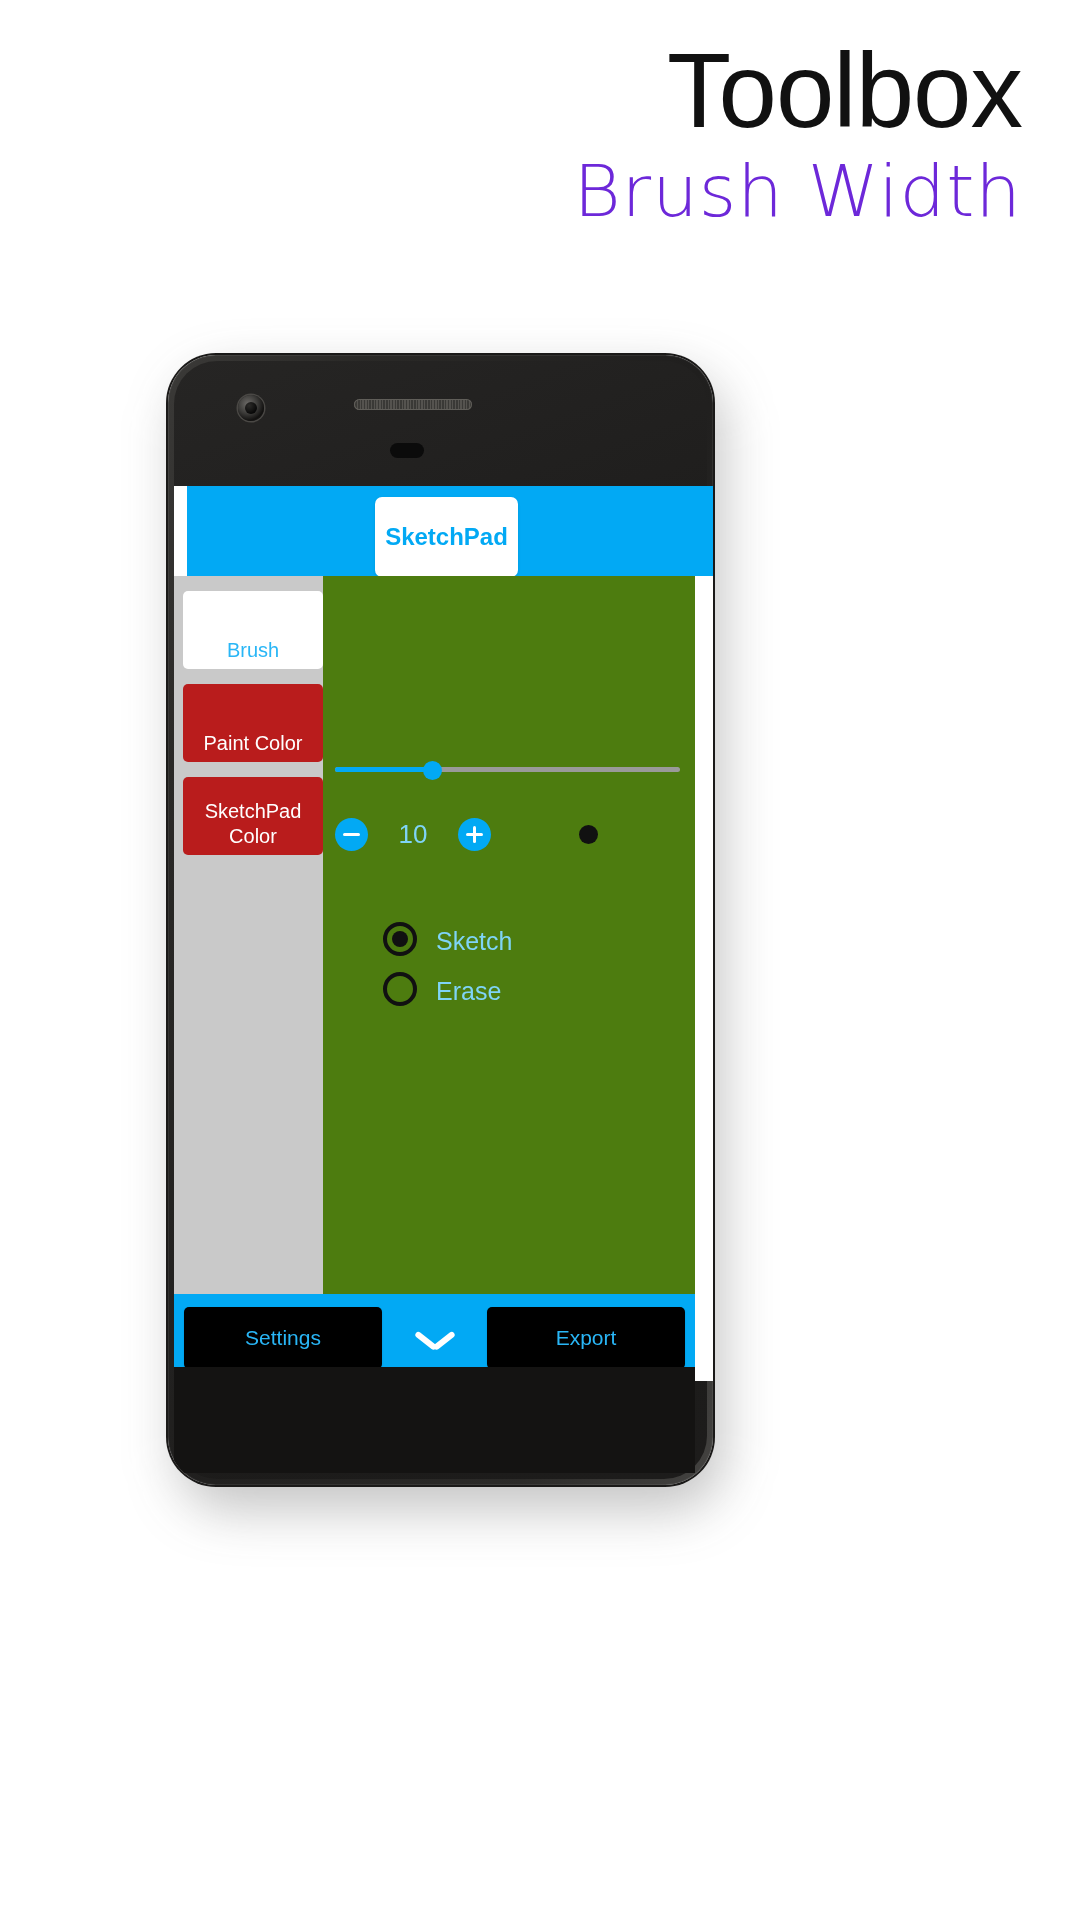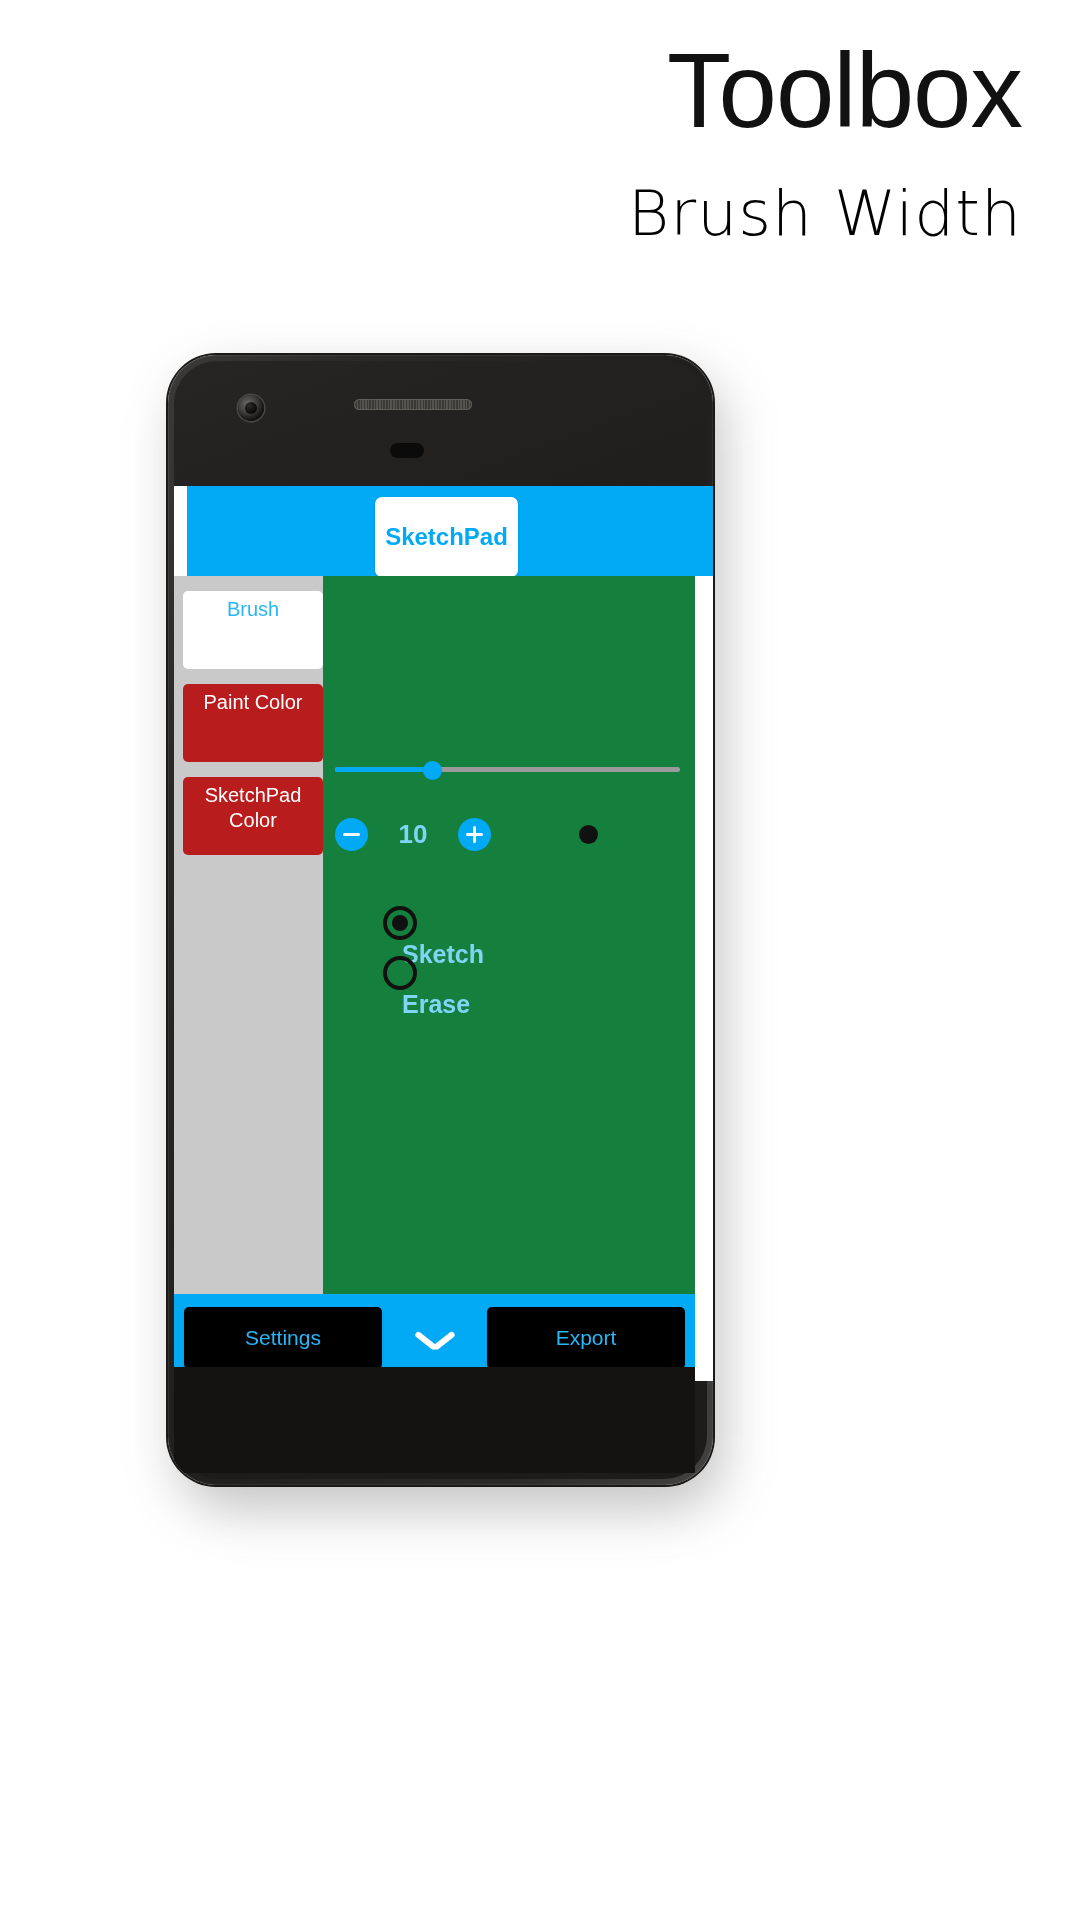--- a/index.html
+++ b/index.html
@@ -15,26 +15,26 @@
   #header { width:1022px; padding-top:38px; text-align:right; }
   #title {
     font-size:105px;
     line-height:1.0;
     font-weight:400;
     color:#111111;
     letter-spacing:-1px;
     font-family:"Liberation Sans", sans-serif;
   }
   #subtitle {
-    font-size:63px;
+    font-size:72px;
     line-height:1.35;
     font-weight:300;
-    color:#000000;
+    color:#6d28d9;
     letter-spacing:1px;
-    margin-top:28px;
+    margin-top:0;
     transform:scaleX(1.0);
     font-family:"DejaVu Sans", sans-serif;
     -webkit-text-stroke:0px;
   }
 
   
   #phone-wrap {
     position:absolute;
     left:168px;
     top:355px;
@@ -142,34 +142,33 @@
     width:149px;
     background:#c9c9c9;
     padding-top:15px;
     flex:0 0 149px;
   }
   .side-tab {
     margin:0 0 15px 9px;
     width:140px;
     min-height:78px;
     border-radius:5px;
-    display:flex; align-items:flex-start; justify-content:center;
+    display:flex; align-items:flex-end; justify-content:center;
     text-align:center;
     font-size:20px;
     line-height:1.25;
     padding:6px 8px;
   }
   .side-tab.active { background:#ffffff; color:#29b6f6; }
   .side-tab.inactive { background:#b91c1c; color:#ffffff; }
 
   #content {
     flex:1;
-    background:#15803d;
-    position:relative;
-    font-weight:bold;
+    background:#4d7c0f;
+    position:relative;
   }
 
   
   #slider-row {
     position:absolute;
     left:12px; top:178px;
     width:345px;
     height:30px;
   }
   #slider-track {
@@ -241,23 +240,22 @@
   }
 
   
   #radio-group {
     position:absolute;
     left:60px; top:330px;
     width:280px;
   }
   .radio-row {
     display:flex;
-    align-items:flex-start;
+    align-items:flex-end;
     height:50px;
-    flex-direction:column;
   }
   .radio-outer {
     width:34px; height:34px;
     border-radius:50%;
     border:4px solid #111111;
     position:relative;
     flex:0 0 34px;
   }
   .radio-outer.checked::after {
     content:"";

